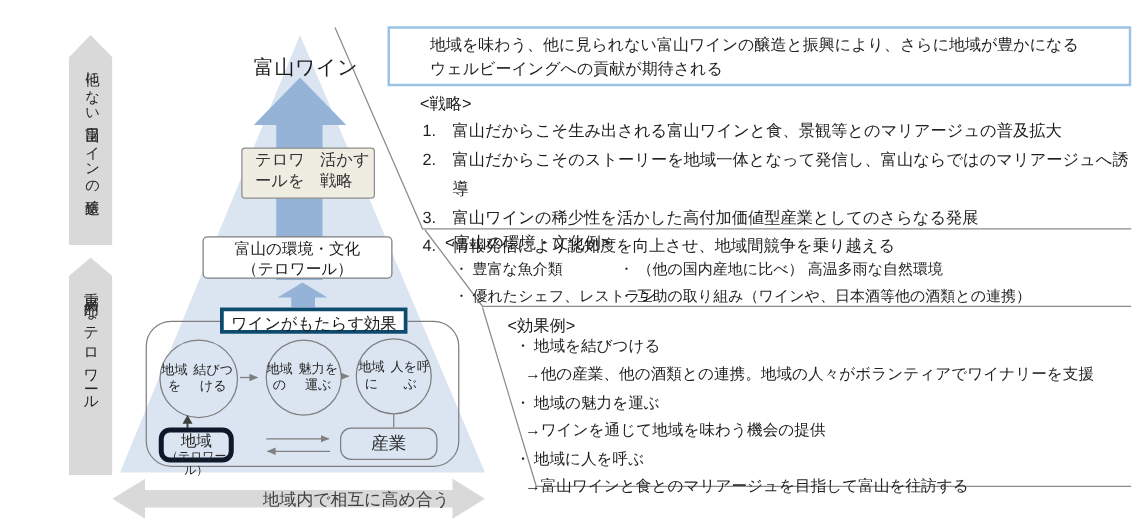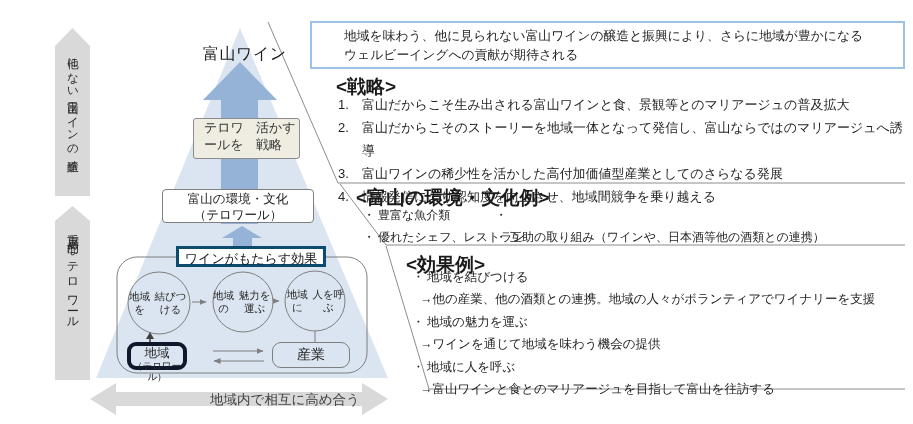--- a/index.html
+++ b/index.html
@@ -37,21 +37,21 @@
            box-sizing:border-box;text-align:center;padding-top:1px;color:#262626;}
   .region-box .l1{font-size:12.5px;line-height:13px;}
   .region-box .l2{font-size:9.5px;line-height:11px;}
   .industry-box{left:272px;top:342px;width:78px;height:26px;border:1px solid #7f7f7f;border-radius:9px;
            box-sizing:border-box;text-align:center;font-size:14px;line-height:23px;color:#262626;}
   .base-arrow-text{left:170px;top:391px;width:230px;text-align:center;font-size:13.5px;color:#3f3f3f;}
 
   
   .goal-box{left:310px;top:21px;width:595px;height:48px;border:2px solid #9cc2e5;background:#fff;
            box-sizing:border-box;padding:3px 6px 0 32px;font-size:12.8px;line-height:19px;color:#1f1f1f;}
-  .sec-heading{font-size:19px;color:#1a1a1a;font-weight:bold;}
+  .sec-heading{font-size:13px;color:#1a1a1a;}
   .h-strategy{left:336px;top:74px;}
   .strategy-list{left:338px;top:93px;width:567px;}
   .sitem{display:flex;font-size:13px;line-height:23px;color:#1f1f1f;}
   .snum{width:24px;flex:none;}
   .h-env{left:356px;top:185px;}
   .env-col{position:absolute;top:204px;font-size:12px;line-height:22px;color:#1f1f1f;}
   .env-col1{left:363px;}
   .env-col2{left:495px;}
   .env-row{display:flex;white-space:nowrap;}
   .bullet{width:15px;flex:none;}
@@ -173,20 +173,21 @@
       <span>豊富な魚介類</span>
     </div>
     <div class="env-row">
       <span class="bullet">・</span>
       <span>優れたシェフ、レストラン</span>
     </div>
   </div>
   <div class="env-col env-col2">
     <div class="env-row">
       <span class="bullet">・</span>
+      <span>（他の国内産地に比べ） 高温多雨な自然環境</span>
     </div>
     <div class="env-row">
       <span class="bullet">・</span>
       <span>互助の取り組み（ワインや、日本酒等他の酒類との連携）</span>
     </div>
   </div>
 
   <div class="abs sec-heading h-effect">&lt;効果例&gt;</div>
   <div class="abs effect-list">
     <div>

